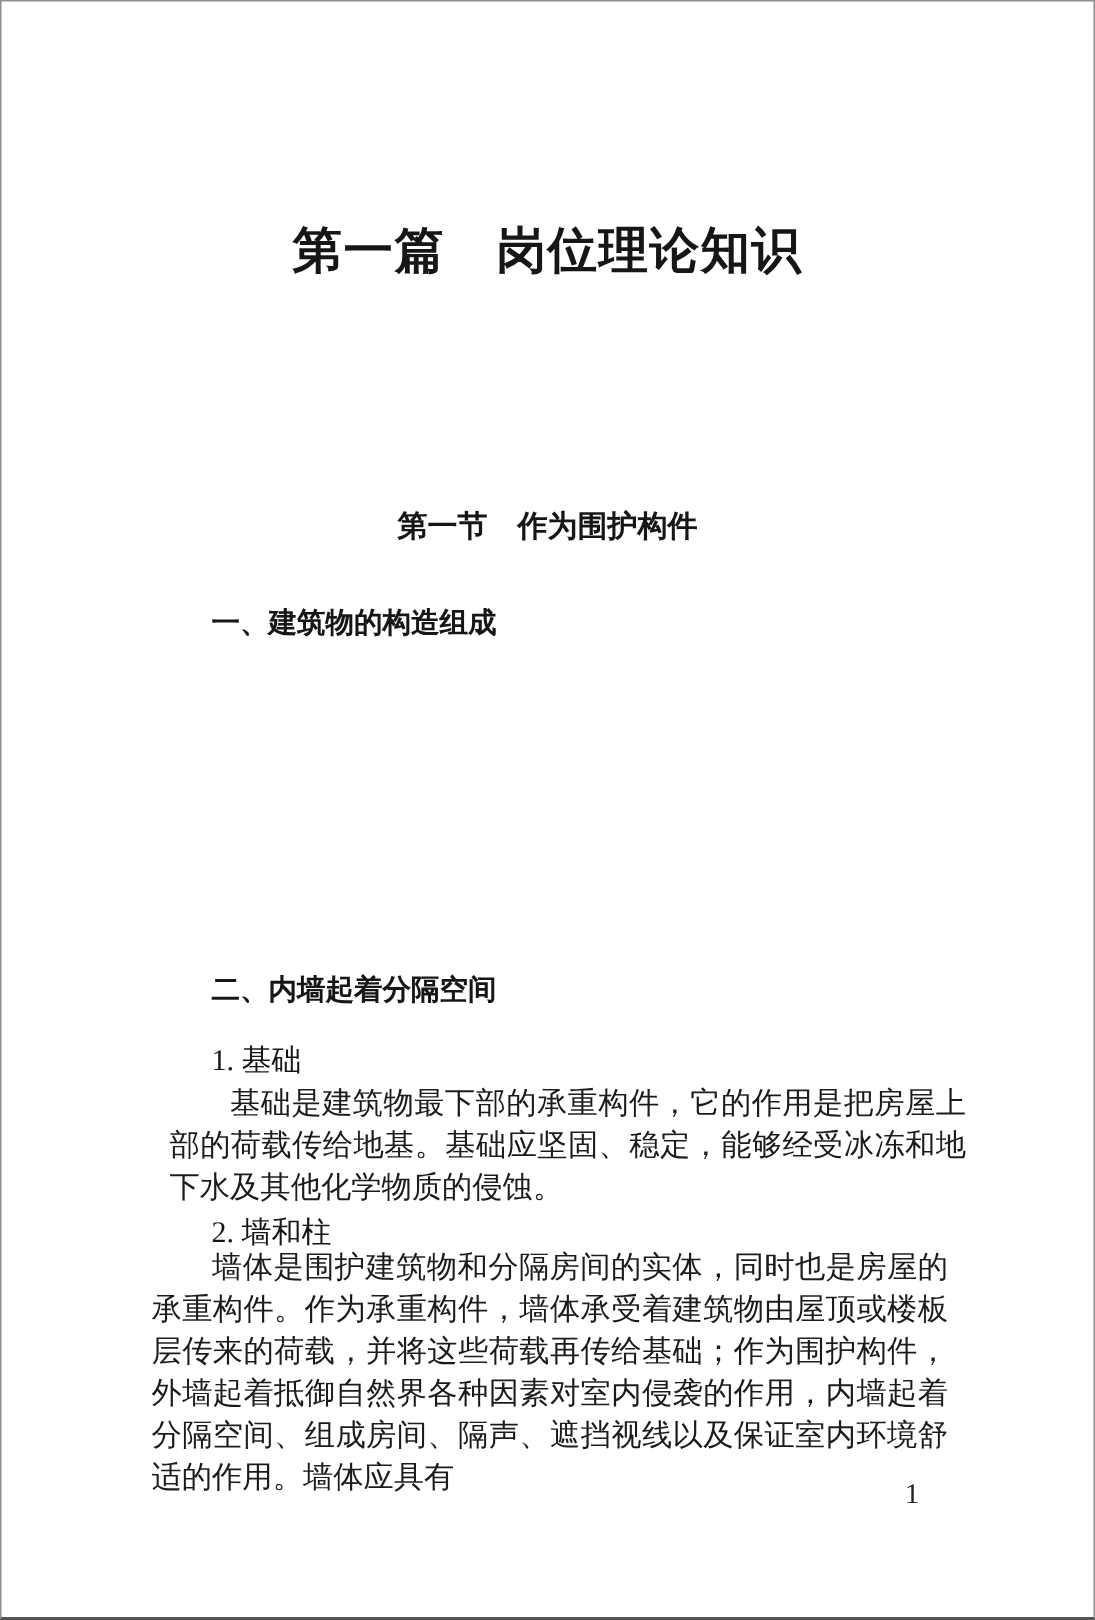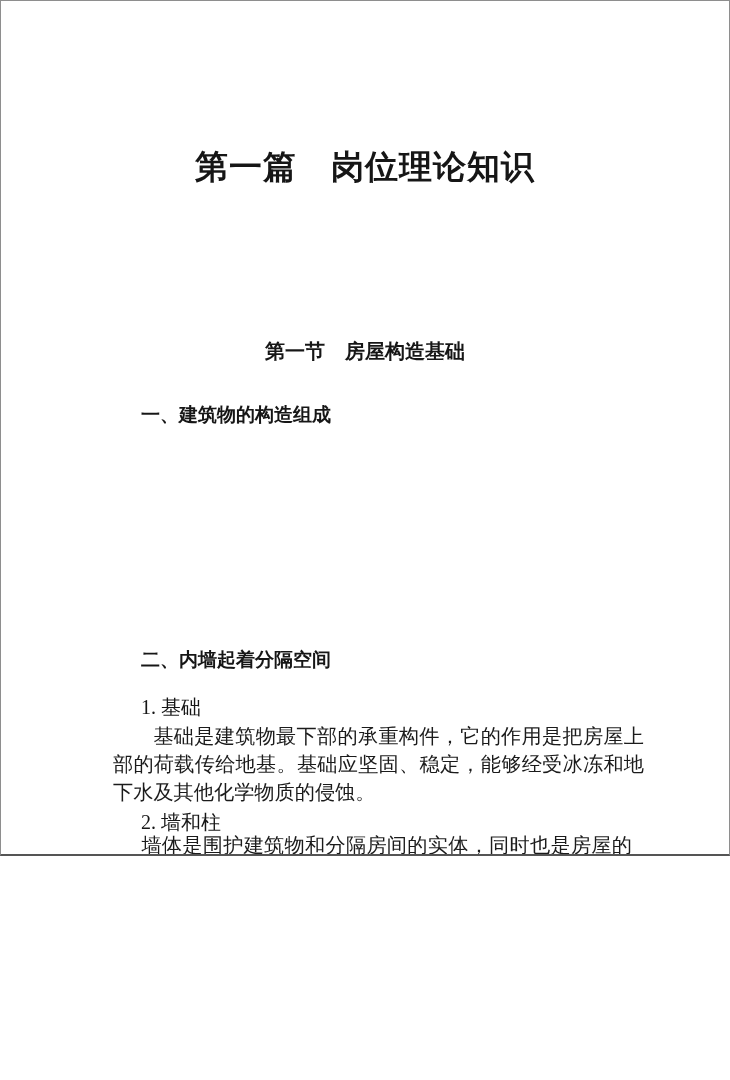--- a/index.html
+++ b/index.html
@@ -4,21 +4,21 @@
 <style>
   :root{
     --serif: "Liberation Serif", "DejaVu Serif", serif;
     --sans: "Liberation Sans", "DejaVu Sans", sans-serif;
   }
   * { margin:0; padding:0; box-sizing:border-box; }
   html,body { background:#ffffff; }
   .page{
     position:relative;
     width:730px;
-    height:856px;
+    height:1080px;
     background:#ffffff;
     border:1px solid #8e8e8e;
     border-bottom:2px solid #555555;
     color:#161616;
     overflow:hidden;
   }
   .part-title{
     position:absolute; top:147px; left:0; right:0;
     text-align:center;
     font-family:var(--sans);
@@ -35,21 +35,21 @@
   }
   .section-title{
     position:absolute; top:338px; left:0; right:0;
     text-align:center;
     font-family:var(--sans);
     font-size:20px; font-weight:600;
     line-height:1.2;
   }
   .sub-heading{
     position:absolute; left:140px;
-    font-family:Liberation Mono, monospace;
+    font-family:Liberation Serif, serif;
     font-size:19px; font-weight:bold;
     line-height:1.2;
     text-align:center;
   }
   .sub-heading.h-composition{ top:404px; }
   .sub-heading.h-components{ top:649px; }
   .numbered-item{
     position:absolute; left:140px;
     font-family:var(--serif);
     font-size:20px;
@@ -79,21 +79,21 @@
   }
 </style>
 </head>
 <body>
 
 <div class="page">
 
   <h1 class="part-title">第一篇　岗位理论知识</h1>
 
 
-  <h3 class="section-title">第一节　房屋构造基础</h3>
+  <h3 class="section-title">第一节　作为围护构件</h3>
 
   <h4 class="sub-heading h-composition">一、建筑物的构造组成</h4>
 
 
   <h4 class="sub-heading h-components">二、内墙起着分隔空间</h4>
 
   <div class="numbered-item n-foundation">1. 基础</div>
 
   <p class="body-para p2">基础是建筑物最下部的承重构件，它的作用是把房屋上部的荷载传给地基。基础应坚固、稳定，能够经受冰冻和地下水及其他化学物质的侵蚀。</p>
 

